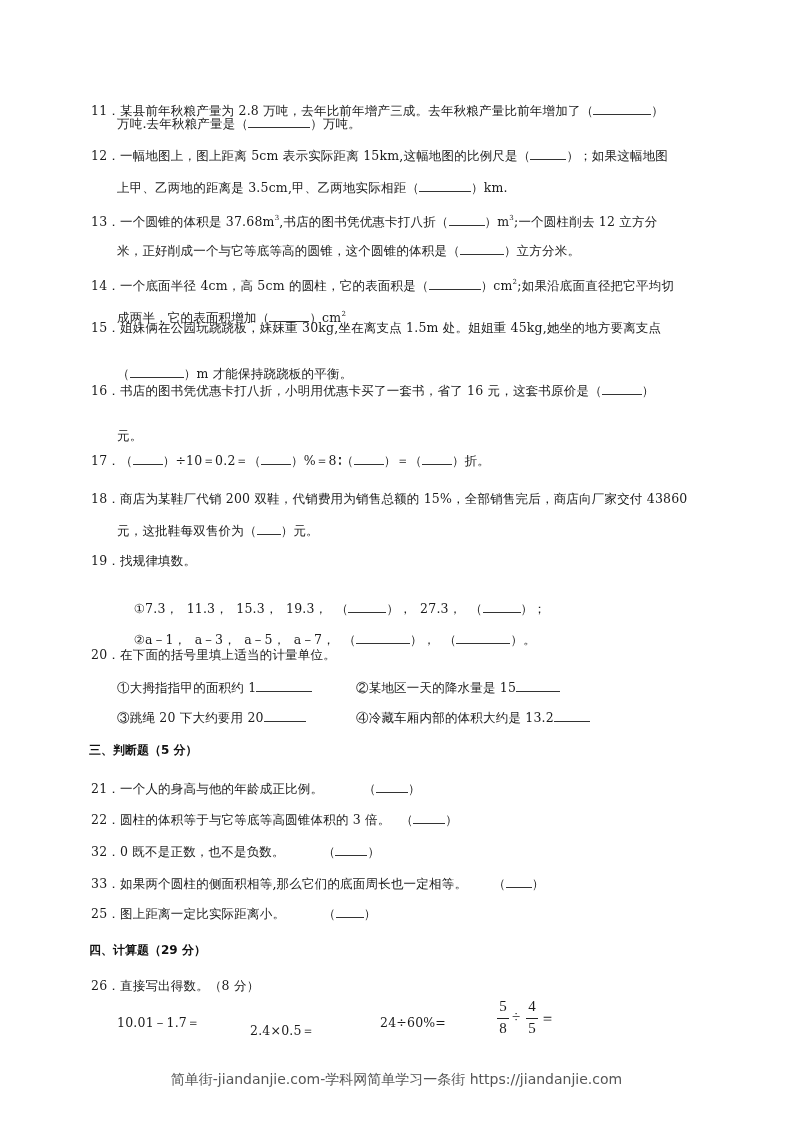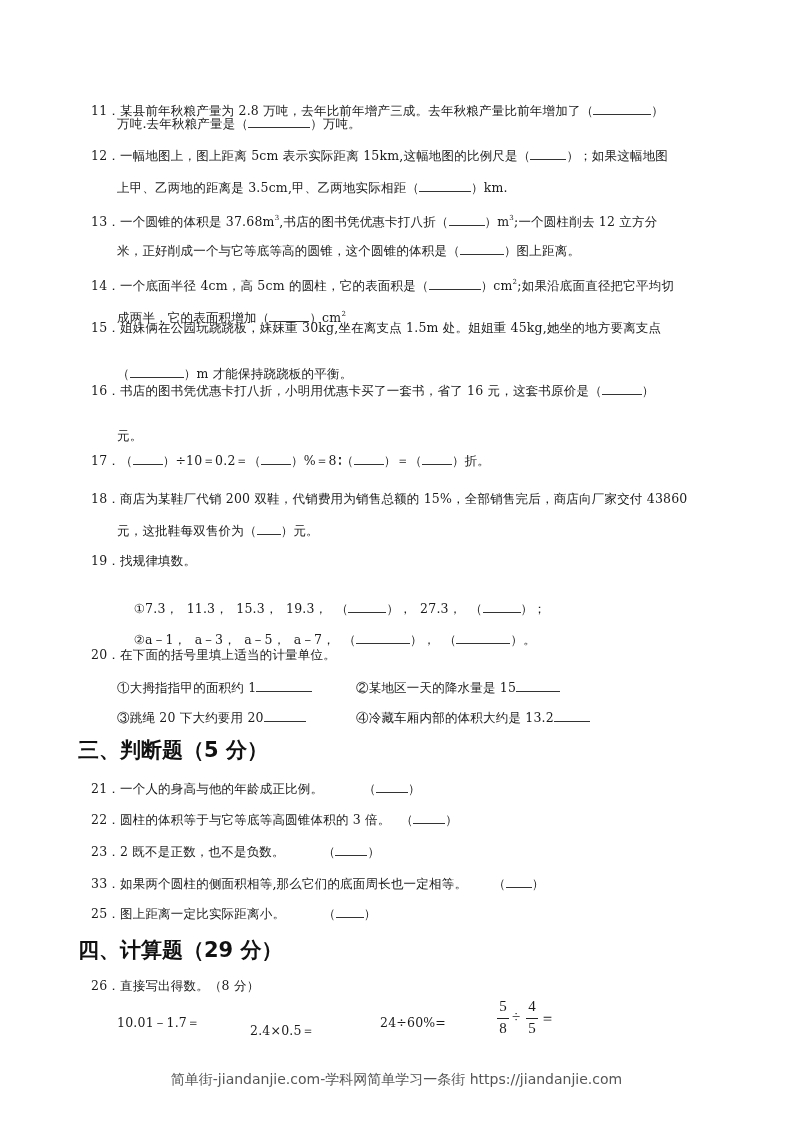--- a/index.html
+++ b/index.html
@@ -7,22 +7,22 @@
       width: 793px; height: 1122px; position: relative; overflow: hidden;
       font-family: "DejaVu Serif", "Liberation Serif", serif;
       color: #1a1a1a;
     }
     .line {
       position: absolute; left: 0; white-space: nowrap;
       font-size: 12.5px; line-height: 16px; letter-spacing: 0.2px;
     }
     .blank { display: inline-block; border-bottom: 1px solid #333; height: 12px; vertical-align: baseline; }
     .sec-title {
-      position: absolute; left: 78px; font-family: "DejaVu Sans", "Liberation Sans", sans-serif;
-      font-weight: bold; font-size: 21px; line-height: 20px; color: #111;
+      position: absolute; left: 89px; font-family: "DejaVu Sans", "Liberation Sans", sans-serif;
+      font-weight: bold; font-size: 12px; line-height: 20px; color: #111;
     }
     sup { font-size: 7px; vertical-align: 6px; }
     .frac {
       position: absolute; font-family: "Liberation Serif", "DejaVu Serif", serif; font-size: 15px;
     }
     .frac .num, .frac .den { position: absolute; width: 12px; text-align: center; }
     .frac .bar { position: absolute; height: 1px; background: #222; width: 12px; }
     .footer {
       position: absolute; left: 0; width: 793px; top: 1071px; text-align: center;
       font-family: "DejaVu Sans", "Liberation Sans", sans-serif; font-size: 14px; color: #555;
@@ -44,21 +44,21 @@
     <span>12．一幅地图上，图上距离 5cm 表示实际距离 15km,这幅地图的比例尺是（</span><span class="blank" style="width:36px"></span><span>）；如果这幅地图</span>
   </div>
   <div class="line" style="top:179px;left:117px;">
     <span>上甲、乙两地的距离是 3.5cm,甲、乙两地实际相距（</span><span class="blank" style="width:52px"></span><span>）km.</span>
   </div>
 
   <div class="line" style="top:210px;left:91px;">
     <span>13．一个圆锥的体积是 37.68m</span><sup>3</sup><span>,书店的图书凭优惠卡打八折（</span><span class="blank" style="width:36px"></span><span>）m</span><sup>3</sup><span>;一个圆柱削去 12 立方分</span>
   </div>
   <div class="line" style="top:242px;left:117px;">
-    <span>米，正好削成一个与它等底等高的圆锥，这个圆锥的体积是（</span><span class="blank" style="width:44px"></span><span>）图上距离。</span>
+    <span>米，正好削成一个与它等底等高的圆锥，这个圆锥的体积是（</span><span class="blank" style="width:44px"></span><span>）立方分米。</span>
   </div>
 
   <div class="line" style="top:274px;left:91px;">
     <span>14．一个底面半径 4cm，高 5cm 的圆柱，它的表面积是（</span><span class="blank" style="width:52px"></span><span>）cm</span><sup>2</sup><span>;如果沿底面直径把它平均切</span>
   </div>
   <div class="line" style="top:306px;left:117px;">
     <span>成两半，它的表面积增加（</span><span class="blank" style="width:40px"></span><span>）cm</span><sup>2</sup>
   </div>
 
   <div class="line" style="top:320px;left:91px;">
@@ -114,21 +114,21 @@
 
   <div class="sec-title" style="top:740px;">三、判断题（5 分）</div>
 
   <div class="line" style="top:780px;left:91px;">
     <span>21．一个人的身高与他的年龄成正比例。</span><span style="display:inline-block;width:40px"></span><span>（</span><span class="blank" style="width:32px"></span><span>）</span>
   </div>
   <div class="line" style="top:811px;left:91px;">
     <span>22．圆柱的体积等于与它等底等高圆锥体积的 3 倍。</span><span style="display:inline-block;width:10px"></span><span>（</span><span class="blank" style="width:32px"></span><span>）</span>
   </div>
   <div class="line" style="top:843px;left:91px;">
-    <span>23．2 既不是正数，也不是负数。</span><span style="display:inline-block;width:38px"></span><span>（</span><span class="blank" style="width:32px"></span><span>）</span>
+    <span>32．0 既不是正数，也不是负数。</span><span style="display:inline-block;width:38px"></span><span>（</span><span class="blank" style="width:32px"></span><span>）</span>
   </div>
   <div class="line" style="top:875px;left:91px;">
     <span>33．如果两个圆柱的侧面积相等,那么它们的底面周长也一定相等。</span><span style="display:inline-block;width:26px"></span><span>（</span><span class="blank" style="width:26px"></span><span>）</span>
   </div>
   <div class="line" style="top:905px;left:91px;">
     <span>25．图上距离一定比实际距离小。</span><span style="display:inline-block;width:38px"></span><span>（</span><span class="blank" style="width:28px"></span><span>）</span>
   </div>
 
   <div class="sec-title" style="top:940px;">四、计算题（29 分）</div>
 

